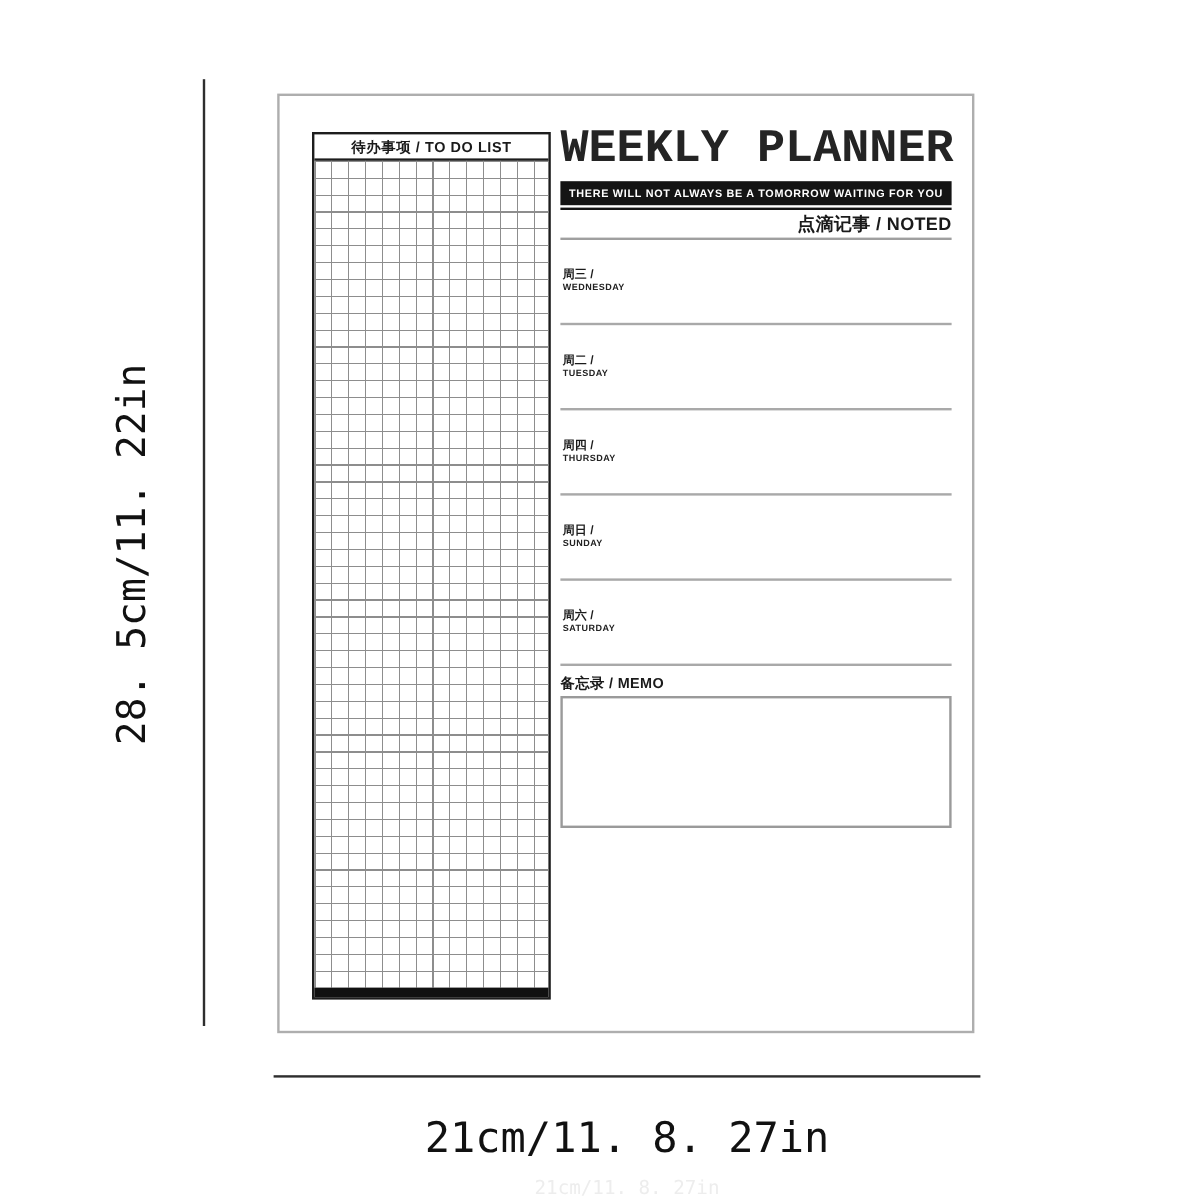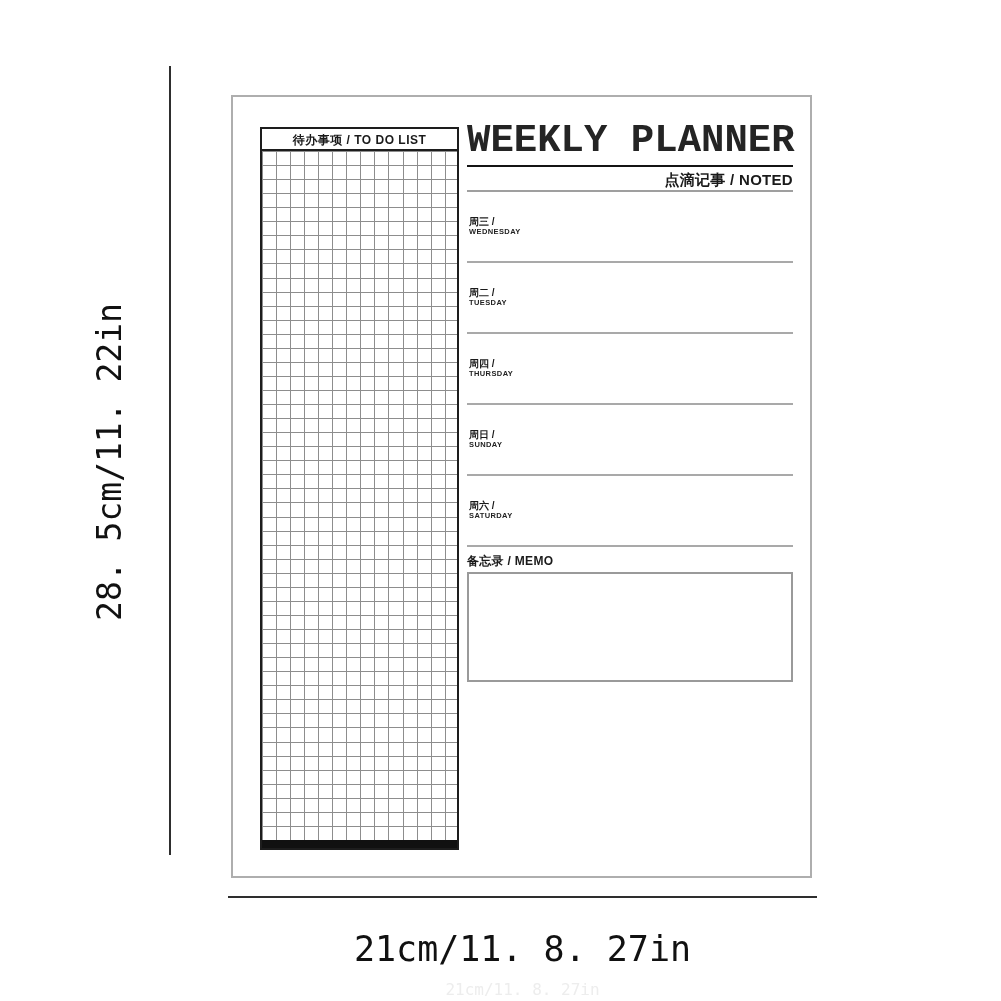--- a/index.html
+++ b/index.html
@@ -24,21 +24,21 @@
   }
   .dim-faint-label{
     position:absolute;left:228px;top:980px;width:589px;
     font-family:"DejaVu Sans Mono",monospace;font-size:16px;
     text-align:center;color:#ededed;white-space:nowrap;
   }
 
   
   .sheet{
     position:absolute;left:231px;top:78px;width:581px;height:783px;
-    background:#ffffff;border:2px solid #aeaeae;box-sizing:border-box;margin-top:17px;
+    background:#ffffff;border:2px solid #aeaeae;box-sizing:border-box;
   }
 
   
   .todo{
     position:absolute;left:27px;top:30px;width:199px;height:723px;
     border:2px solid #1d1d1d;box-sizing:border-box;background:#fff;
     display:flex;flex-direction:column;
   }
   .todo-header{
     height:22px;line-height:22px;flex:0 0 22px;
@@ -104,20 +104,21 @@
   <div class="sheet">
 
     <div class="todo">
       <div class="todo-header">待办事项 / TO DO LIST</div>
       <div class="todo-grid"></div>
       <div class="todo-bottombar"></div>
     </div>
 
     <div class="rightcol">
       <div class="planner-title">WEEKLY PLANNER</div>
+      <div class="tagline">THERE WILL NOT ALWAYS BE A TOMORROW WAITING FOR YOU</div>
       <div class="tagline-underline"></div>
       <div class="noted-row">点滴记事 / NOTED</div>
 
       <div class="days">
 
 
         <div class="day-row">
           <div class="day-label">
             <span class="day-cn">周三 /</span>
             <span class="day-en">WEDNESDAY</span>

